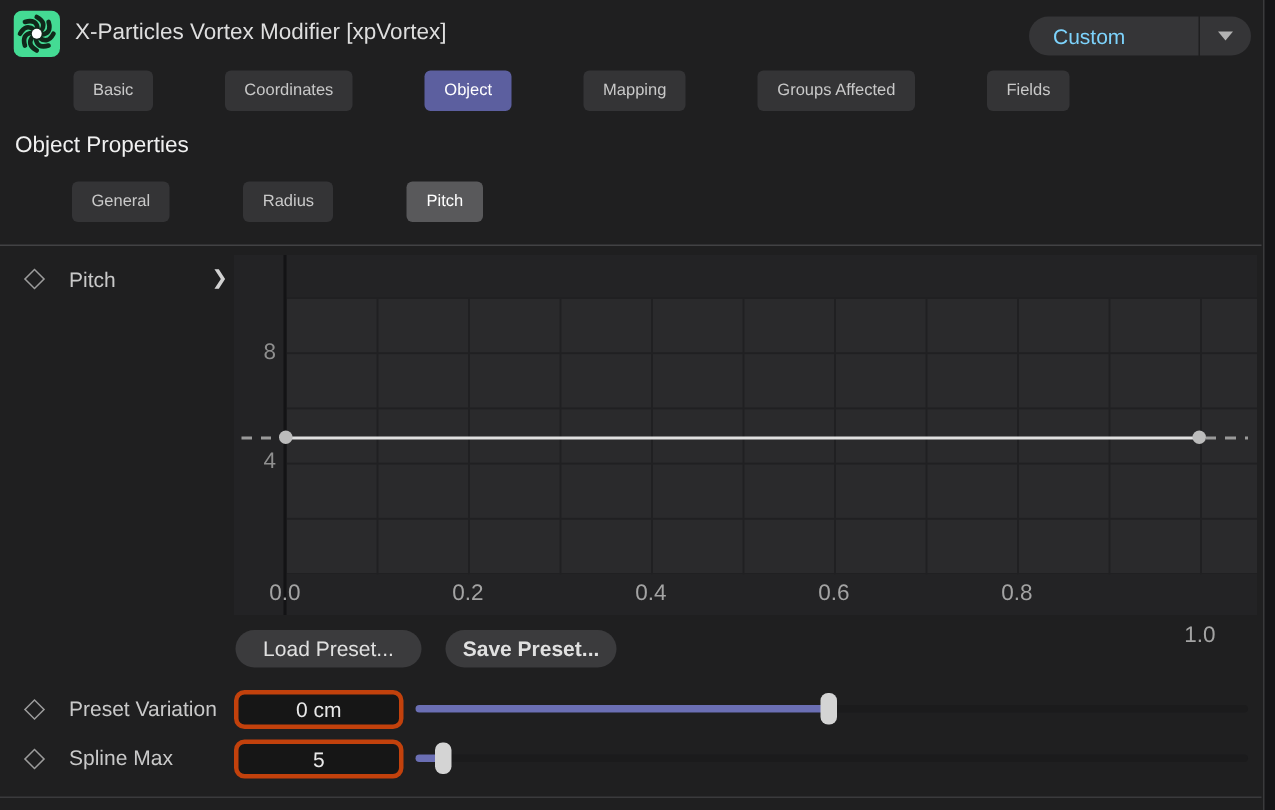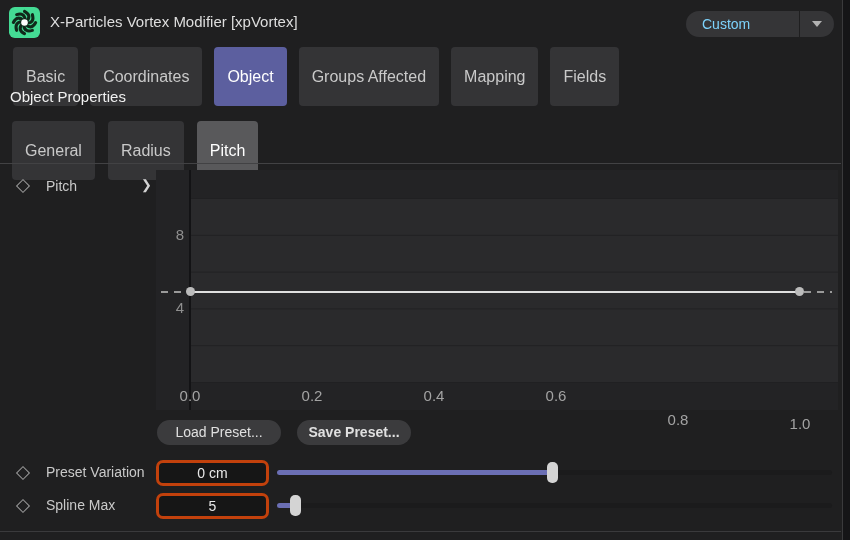--- a/index.html
+++ b/index.html
@@ -11,21 +11,21 @@
   }
   
   .app-icon{position:absolute;left:9px;top:7px;width:31px;height:31px;}
   .window-title{position:absolute;left:50px;top:0;height:44px;line-height:44px;font-size:15px;color:#dedede;}
   .preset-dd{position:absolute;left:686px;top:11px;width:148px;height:26px;display:flex;}
   .dd-value{flex:1;background:#353537;border-radius:13px 0 0 13px;line-height:26px;padding-left:16px;font-size:14px;color:#7dd3fc;}
   .dd-arrow{width:34px;background:#353537;border-radius:0 13px 13px 0;margin-left:1px;display:flex;align-items:center;justify-content:center;}
   .tri{width:0;height:0;border-left:5px solid transparent;border-right:5px solid transparent;border-top:6px solid #b2b2b2;}
   
   .tabbar{position:absolute;display:flex;gap:12px;}
-  .tab{height:27px;line-height:27px;padding:16px 13px;background:#343436;border-radius:4px;font-size:16px;color:#c9c9c9;white-space:nowrap;cursor:default;}
+  .tab{height:27px;line-height:27px;padding:0 13px;background:#343436;border-radius:4px;font-size:11px;color:#c9c9c9;white-space:nowrap;cursor:default;margin-left:36px;}
   .tab.selected{background:#5c5f9f;color:#ffffff;}
   .subtab.selected{background:#59595b;color:#ffffff;}
   .section-title{position:absolute;left:10px;top:88px;font-size:15px;color:#f0f0f0;}
   .divider{position:absolute;left:0;width:841px;height:1px;background:#424244;}
   
   .diamond{position:absolute;width:8px;height:8px;border:1.2px solid #9c9c9c;transform:rotate(45deg);background:transparent;}
   .param-label{position:absolute;font-size:14px;color:#c9c9c9;white-space:nowrap;}
   .chev{position:absolute;left:141px;top:177px;font-size:13px;color:#d2d2d2;}
   
   .graph{position:absolute;left:156px;top:170px;width:682px;height:240px;background:#232325;}
@@ -75,22 +75,22 @@
   <div class="dd-value">Custom</div>
   <div class="dd-arrow">
     <span class="tri"></span>
   </div>
 </div>
 
 <div id="tabs" class="tabbar" style="left:13px;top:47px;">
     <div class="tab">Basic</div>
     <div class="tab">Coordinates</div>
     <div class="tab selected">Object</div>
+    <div class="tab">Mapping</div>
     <div class="tab">Groups Affected</div>
-    <div class="tab">Mapping</div>
     <div class="tab">Fields</div>
   </div>
 
 <div class="section-title">Object Properties</div>
 <div id="subtabs" class="tabbar" style="left:12px;top:121px;gap:13px;">
     <div class="tab subtab">General</div>
     <div class="tab subtab">Radius</div>
     <div class="tab subtab selected">Pitch</div>
   </div>
 <div class="divider" style="top:163px;"></div>
@@ -104,21 +104,21 @@
   <div class="axis-y"></div>
   <div id="ylabels">
       <div class="ylabel" style="top: 56px;">8</div>
       <div class="ylabel" style="top: 129px;">4</div>
     </div>
   <div id="xlabels">
       <div class="xlabel" style="left: 12px;">0.0</div>
       <div class="xlabel" style="left: 134px;">0.2</div>
       <div class="xlabel" style="left: 256px;">0.4</div>
       <div class="xlabel" style="left: 378px;">0.6</div>
-      <div class="xlabel" style="left: 500px; margin-top: 24px;">0.8</div>
+      <div class="xlabel" style="left: 500px;">0.8</div>
       <div class="xlabel" style="left: 622px; margin-top: 28px;">1.0</div>
     </div>
   <div class="dash" style="left:5px;width:25px;"></div>
   <div class="curve"></div>
   <div class="dash" style="left:648px;width:28px;"></div>
   <div class="dot" style="left:29.5px;"></div>
   <div class="dot" style="left:638.5px;"></div>
 </div>
 
 <div class="pbtn" style="left:157px;width:124px;">Load Preset...</div>

